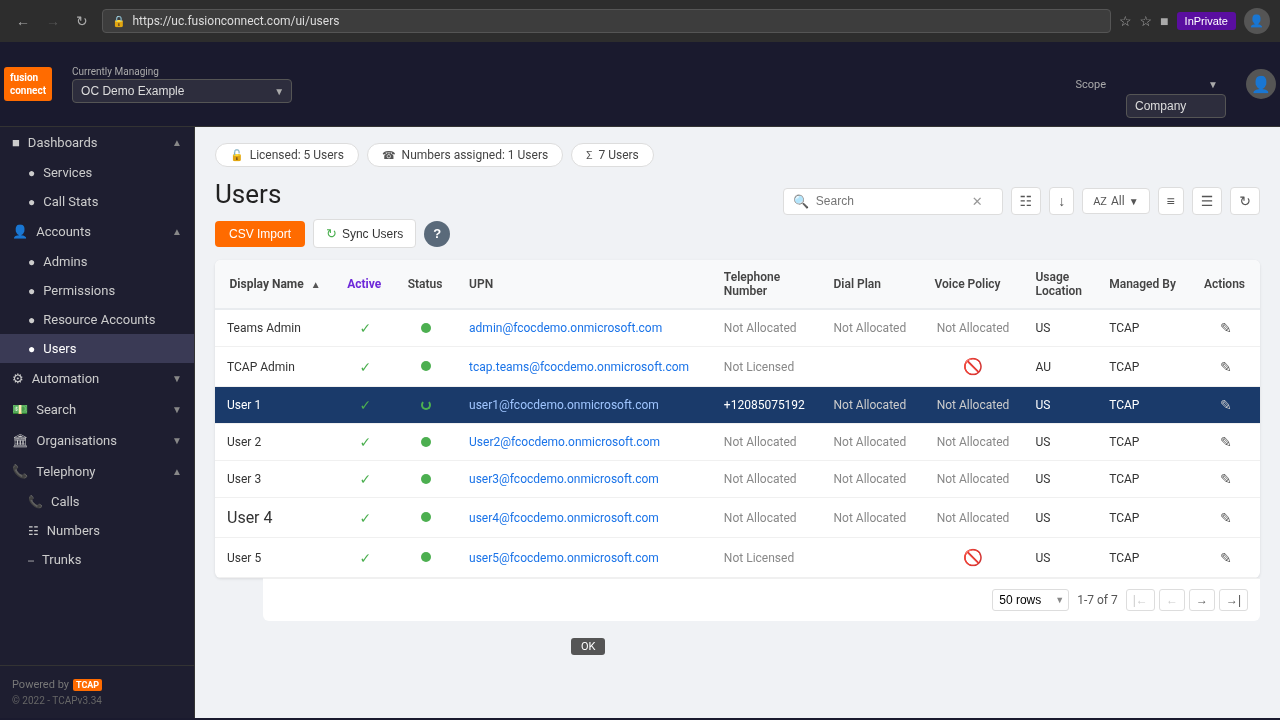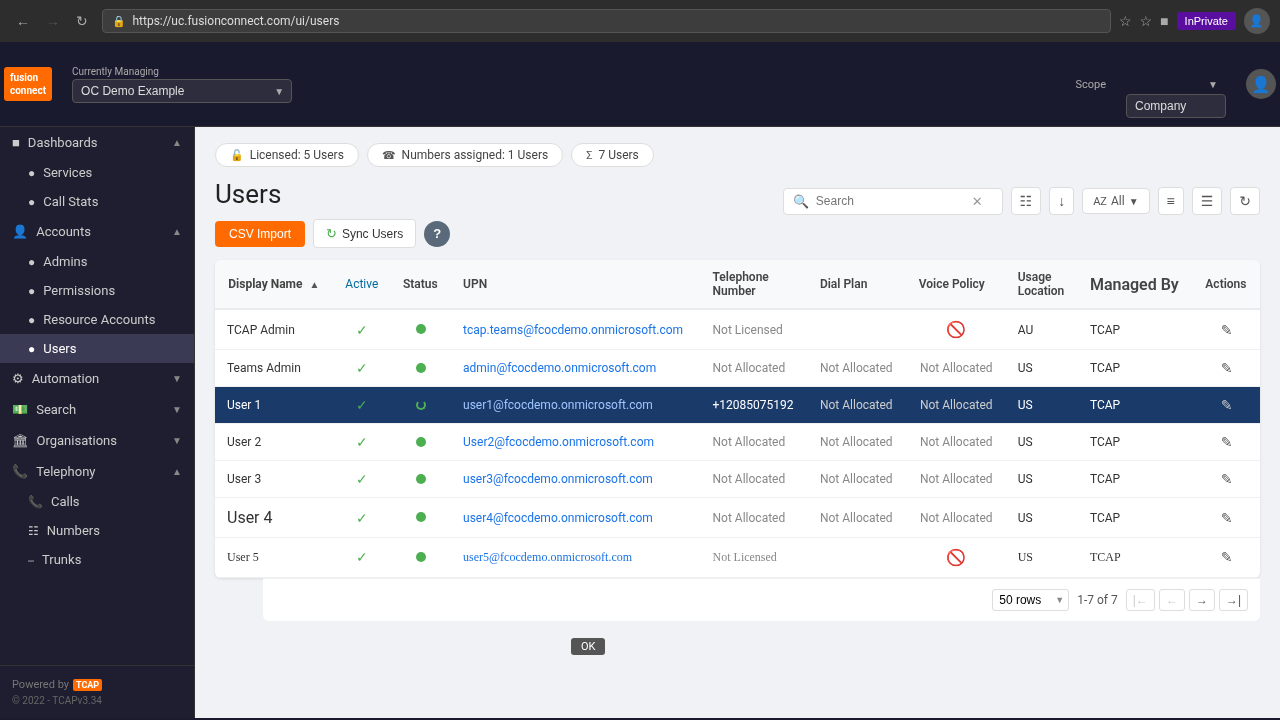--- a/index.html
+++ b/index.html
@@ -222,53 +222,53 @@
       </div>
 
       <div style="position:relative;">
         <table style="width:100%;border-collapse:collapse;background:#fff;border-radius:6px;overflow:hidden;box-shadow:0 1px 3px rgba(0,0,0,0.1);">
           <thead>
             <tr style="background:#f8f9fa;border-bottom:2px solid #e9ecef;">
               <th style="padding:10px 12px;text-align:center;font-size:12px;font-weight:700;color:#444;white-space:nowrap;cursor:pointer;">
                 <span>Display Name</span>
                 <span style="color:#555;margin-left:4px;font-size:10px;">▲</span>
               </th>
-              <th style="padding:10px 12px;text-align:center;font-size:12px;font-weight:400;color:#0369a1;cursor:pointer;">Active</th>
+              <th style="padding:10px 12px;text-align:left;font-size:12px;font-weight:700;color:#6d28d9;cursor:pointer;">Active</th>
               <th style="padding:10px 12px;text-align:left;font-size:12px;font-weight:600;color:#444;cursor:pointer;">Status</th>
               <th style="padding:10px 12px;text-align:left;font-size:12px;font-weight:600;color:#444;cursor:pointer;">UPN</th>
               <th style="padding:10px 12px;text-align:left;font-size:12px;font-weight:600;color:#444;cursor:pointer;white-space:nowrap;">Telephone<br>Number</th>
               <th style="padding:10px 12px;text-align:left;font-size:12px;font-weight:600;color:#444;cursor:pointer;">Dial Plan</th>
               <th style="padding:10px 12px;text-align:left;font-size:12px;font-weight:600;color:#444;cursor:pointer;">Voice Policy</th>
               <th style="padding:10px 12px;text-align:left;font-size:12px;font-weight:600;color:#444;cursor:pointer;white-space:nowrap;">Usage<br>Location</th>
-              <th style="padding:10px 12px;text-align:left;font-size:16px;font-weight:600;color:#444;cursor:pointer;">Managed By</th>
+              <th style="padding:10px 12px;text-align:left;font-size:12px;font-weight:600;color:#444;cursor:pointer;">Managed By</th>
               <th style="padding:10px 12px;text-align:left;font-size:12px;font-weight:600;color:#444;">Actions</th>
             </tr>
           </thead>
           <tbody id="table-body">
           <tr style="cursor: pointer;">
+                <td style="padding: 10px 12px; border-bottom: 1px solid rgb(240, 240, 240); font-size: 12px; color: rgb(51, 51, 51);">Teams Admin</td>
+                <td style="padding: 10px 12px; border-bottom: 1px solid rgb(240, 240, 240); text-align: center;"><span style="color:#4CAF50;font-size:14px;">✓</span></td>
+                <td style="padding: 10px 12px; border-bottom: 1px solid rgb(240, 240, 240); text-align: center;"><span style="display:inline-block;width:10px;height:10px;border-radius:50%;background:#4CAF50;"></span></td>
+                <td style="padding: 10px 12px; border-bottom: 1px solid rgb(240, 240, 240); font-size: 12px;"><a href="#" style="color: rgb(26, 115, 232); text-decoration: none;">admin@fcocdemo.onmicrosoft.com</a></td>
+                <td style="padding: 10px 12px; border-bottom: 1px solid rgb(240, 240, 240); font-size: 12px; color: rgb(136, 136, 136);">Not Allocated</td>
+                <td style="padding: 10px 12px; border-bottom: 1px solid rgb(240, 240, 240); font-size: 12px; color: rgb(136, 136, 136);">Not Allocated</td>
+                <td style="padding: 10px 12px; border-bottom: 1px solid rgb(240, 240, 240); font-size: 12px; text-align: center; color: rgb(136, 136, 136);">Not Allocated</td>
+                <td style="padding: 10px 12px; border-bottom: 1px solid rgb(240, 240, 240); font-size: 12px; color: rgb(51, 51, 51);">US</td>
+                <td style="padding: 10px 12px; border-bottom: 1px solid rgb(240, 240, 240); font-size: 12px; color: rgb(51, 51, 51);">TCAP</td>
+                <td style="padding: 10px 12px; border-bottom: 1px solid rgb(240, 240, 240); text-align: center;"><span style="color:#555;cursor:pointer;font-size:14px;">✎</span></td>
+              </tr>
+              <tr style="cursor: pointer;">
                 <td style="padding: 10px 12px; border-bottom: 1px solid rgb(240, 240, 240); font-size: 12px; color: rgb(51, 51, 51);">TCAP Admin</td>
                 <td style="padding: 10px 12px; border-bottom: 1px solid rgb(240, 240, 240); text-align: center;"><span style="color:#4CAF50;font-size:14px;">✓</span></td>
                 <td style="padding: 10px 12px; border-bottom: 1px solid rgb(240, 240, 240); text-align: center;"><span style="display:inline-block;width:10px;height:10px;border-radius:50%;background:#4CAF50;"></span></td>
                 <td style="padding: 10px 12px; border-bottom: 1px solid rgb(240, 240, 240); font-size: 12px;"><a href="#" style="color: rgb(26, 115, 232); text-decoration: none;">tcap.teams@fcocdemo.onmicrosoft.com</a></td>
                 <td style="padding: 10px 12px; border-bottom: 1px solid rgb(240, 240, 240); font-size: 12px; color: rgb(136, 136, 136);">Not Licensed</td>
                 <td style="padding: 10px 12px; border-bottom: 1px solid rgb(240, 240, 240); font-size: 12px; color: rgb(51, 51, 51);"></td>
                 <td style="padding: 10px 12px; border-bottom: 1px solid rgb(240, 240, 240); font-size: 12px; text-align: center;"><span style="color:#999;font-size:16px;">🚫</span></td>
                 <td style="padding: 10px 12px; border-bottom: 1px solid rgb(240, 240, 240); font-size: 12px; color: rgb(51, 51, 51);">AU</td>
-                <td style="padding: 10px 12px; border-bottom: 1px solid rgb(240, 240, 240); font-size: 12px; color: rgb(51, 51, 51);">TCAP</td>
-                <td style="padding: 10px 12px; border-bottom: 1px solid rgb(240, 240, 240); text-align: center;"><span style="color:#555;cursor:pointer;font-size:14px;">✎</span></td>
-              </tr>
-              <tr style="cursor: pointer;">
-                <td style="padding: 10px 12px; border-bottom: 1px solid rgb(240, 240, 240); font-size: 12px; color: rgb(51, 51, 51);">Teams Admin</td>
-                <td style="padding: 10px 12px; border-bottom: 1px solid rgb(240, 240, 240); text-align: center;"><span style="color:#4CAF50;font-size:14px;">✓</span></td>
-                <td style="padding: 10px 12px; border-bottom: 1px solid rgb(240, 240, 240); text-align: center;"><span style="display:inline-block;width:10px;height:10px;border-radius:50%;background:#4CAF50;"></span></td>
-                <td style="padding: 10px 12px; border-bottom: 1px solid rgb(240, 240, 240); font-size: 12px;"><a href="#" style="color: rgb(26, 115, 232); text-decoration: none;">admin@fcocdemo.onmicrosoft.com</a></td>
-                <td style="padding: 10px 12px; border-bottom: 1px solid rgb(240, 240, 240); font-size: 12px; color: rgb(136, 136, 136);">Not Allocated</td>
-                <td style="padding: 10px 12px; border-bottom: 1px solid rgb(240, 240, 240); font-size: 12px; color: rgb(136, 136, 136);">Not Allocated</td>
-                <td style="padding: 10px 12px; border-bottom: 1px solid rgb(240, 240, 240); font-size: 12px; text-align: center; color: rgb(136, 136, 136);">Not Allocated</td>
-                <td style="padding: 10px 12px; border-bottom: 1px solid rgb(240, 240, 240); font-size: 12px; color: rgb(51, 51, 51);">US</td>
                 <td style="padding: 10px 12px; border-bottom: 1px solid rgb(240, 240, 240); font-size: 12px; color: rgb(51, 51, 51);">TCAP</td>
                 <td style="padding: 10px 12px; border-bottom: 1px solid rgb(240, 240, 240); text-align: center;"><span style="color:#555;cursor:pointer;font-size:14px;">✎</span></td>
               </tr>
               <tr style="background: rgb(26, 58, 106); cursor: pointer;">
                 <td style="padding: 10px 12px; border-bottom: 1px solid rgb(240, 240, 240); font-size: 12px; color: rgb(255, 255, 255);">User 1</td>
                 <td style="padding: 10px 12px; border-bottom: 1px solid rgb(240, 240, 240); text-align: center;"><span style="color:#4CAF50;font-size:14px;">✓</span></td>
                 <td style="padding: 10px 12px; border-bottom: 1px solid rgb(240, 240, 240); text-align: center;"><span style="display:inline-block;width:10px;height:10px;border-radius:50%;border:2px solid #4CAF50;border-top-color:transparent;animation:spin 0.8s linear infinite;"></span></td>
                 <td style="padding: 10px 12px; border-bottom: 1px solid rgb(240, 240, 240); font-size: 12px;"><a href="#" style="color: rgb(159, 197, 255); text-decoration: none;">user1@fcocdemo.onmicrosoft.com</a></td>
                 <td style="padding: 10px 12px; border-bottom: 1px solid rgb(240, 240, 240); font-size: 12px; color: rgb(255, 255, 255);">+12085075192</td>
                 <td style="padding: 10px 12px; border-bottom: 1px solid rgb(240, 240, 240); font-size: 12px; color: rgb(204, 204, 204);">Not Allocated</td>
@@ -306,21 +306,21 @@
                 <td style="padding: 10px 12px; border-bottom: 1px solid rgb(240, 240, 240); text-align: center;"><span style="color:#4CAF50;font-size:14px;">✓</span></td>
                 <td style="padding: 10px 12px; border-bottom: 1px solid rgb(240, 240, 240); text-align: center;"><span style="display:inline-block;width:10px;height:10px;border-radius:50%;background:#4CAF50;"></span></td>
                 <td style="padding: 10px 12px; border-bottom: 1px solid rgb(240, 240, 240); font-size: 12px;"><a href="#" style="color: rgb(26, 115, 232); text-decoration: none;">user4@fcocdemo.onmicrosoft.com</a></td>
                 <td style="padding: 10px 12px; border-bottom: 1px solid rgb(240, 240, 240); font-size: 12px; color: rgb(136, 136, 136);">Not Allocated</td>
                 <td style="padding: 10px 12px; border-bottom: 1px solid rgb(240, 240, 240); font-size: 12px; color: rgb(136, 136, 136);">Not Allocated</td>
                 <td style="padding: 10px 12px; border-bottom: 1px solid rgb(240, 240, 240); font-size: 12px; text-align: center; color: rgb(136, 136, 136);">Not Allocated</td>
                 <td style="padding: 10px 12px; border-bottom: 1px solid rgb(240, 240, 240); font-size: 12px; color: rgb(51, 51, 51);">US</td>
                 <td style="padding: 10px 12px; border-bottom: 1px solid rgb(240, 240, 240); font-size: 12px; color: rgb(51, 51, 51);">TCAP</td>
                 <td style="padding: 10px 12px; border-bottom: 1px solid rgb(240, 240, 240); text-align: center;"><span style="color:#555;cursor:pointer;font-size:14px;">✎</span></td>
               </tr>
-              <tr style="cursor: pointer; font-family: Liberation Serif, serif;">
+              <tr style="cursor: pointer;">
                 <td style="padding: 10px 12px; border-bottom: 1px solid rgb(240, 240, 240); font-size: 12px; color: rgb(51, 51, 51);">User 5</td>
                 <td style="padding: 10px 12px; border-bottom: 1px solid rgb(240, 240, 240); text-align: center;"><span style="color:#4CAF50;font-size:14px;">✓</span></td>
                 <td style="padding: 10px 12px; border-bottom: 1px solid rgb(240, 240, 240); text-align: center;"><span style="display:inline-block;width:10px;height:10px;border-radius:50%;background:#4CAF50;"></span></td>
                 <td style="padding: 10px 12px; border-bottom: 1px solid rgb(240, 240, 240); font-size: 12px;"><a href="#" style="color: rgb(26, 115, 232); text-decoration: none;">user5@fcocdemo.onmicrosoft.com</a></td>
                 <td style="padding: 10px 12px; border-bottom: 1px solid rgb(240, 240, 240); font-size: 12px; color: rgb(136, 136, 136);">Not Licensed</td>
                 <td style="padding: 10px 12px; border-bottom: 1px solid rgb(240, 240, 240); font-size: 12px; color: rgb(51, 51, 51);"></td>
                 <td style="padding: 10px 12px; border-bottom: 1px solid rgb(240, 240, 240); font-size: 12px; text-align: center;"><span style="color:#999;font-size:16px;">🚫</span></td>
                 <td style="padding: 10px 12px; border-bottom: 1px solid rgb(240, 240, 240); font-size: 12px; color: rgb(51, 51, 51);">US</td>
                 <td style="padding: 10px 12px; border-bottom: 1px solid rgb(240, 240, 240); font-size: 12px; color: rgb(51, 51, 51);">TCAP</td>
                 <td style="padding: 10px 12px; border-bottom: 1px solid rgb(240, 240, 240); text-align: center;"><span style="color:#555;cursor:pointer;font-size:14px;">✎</span></td>

